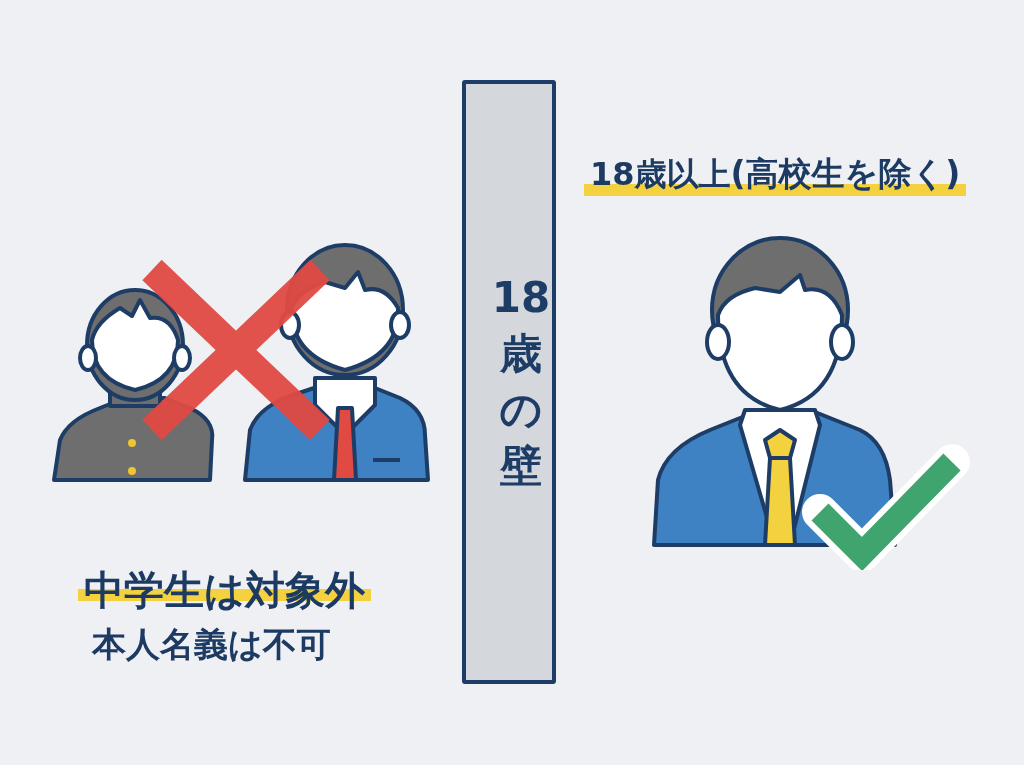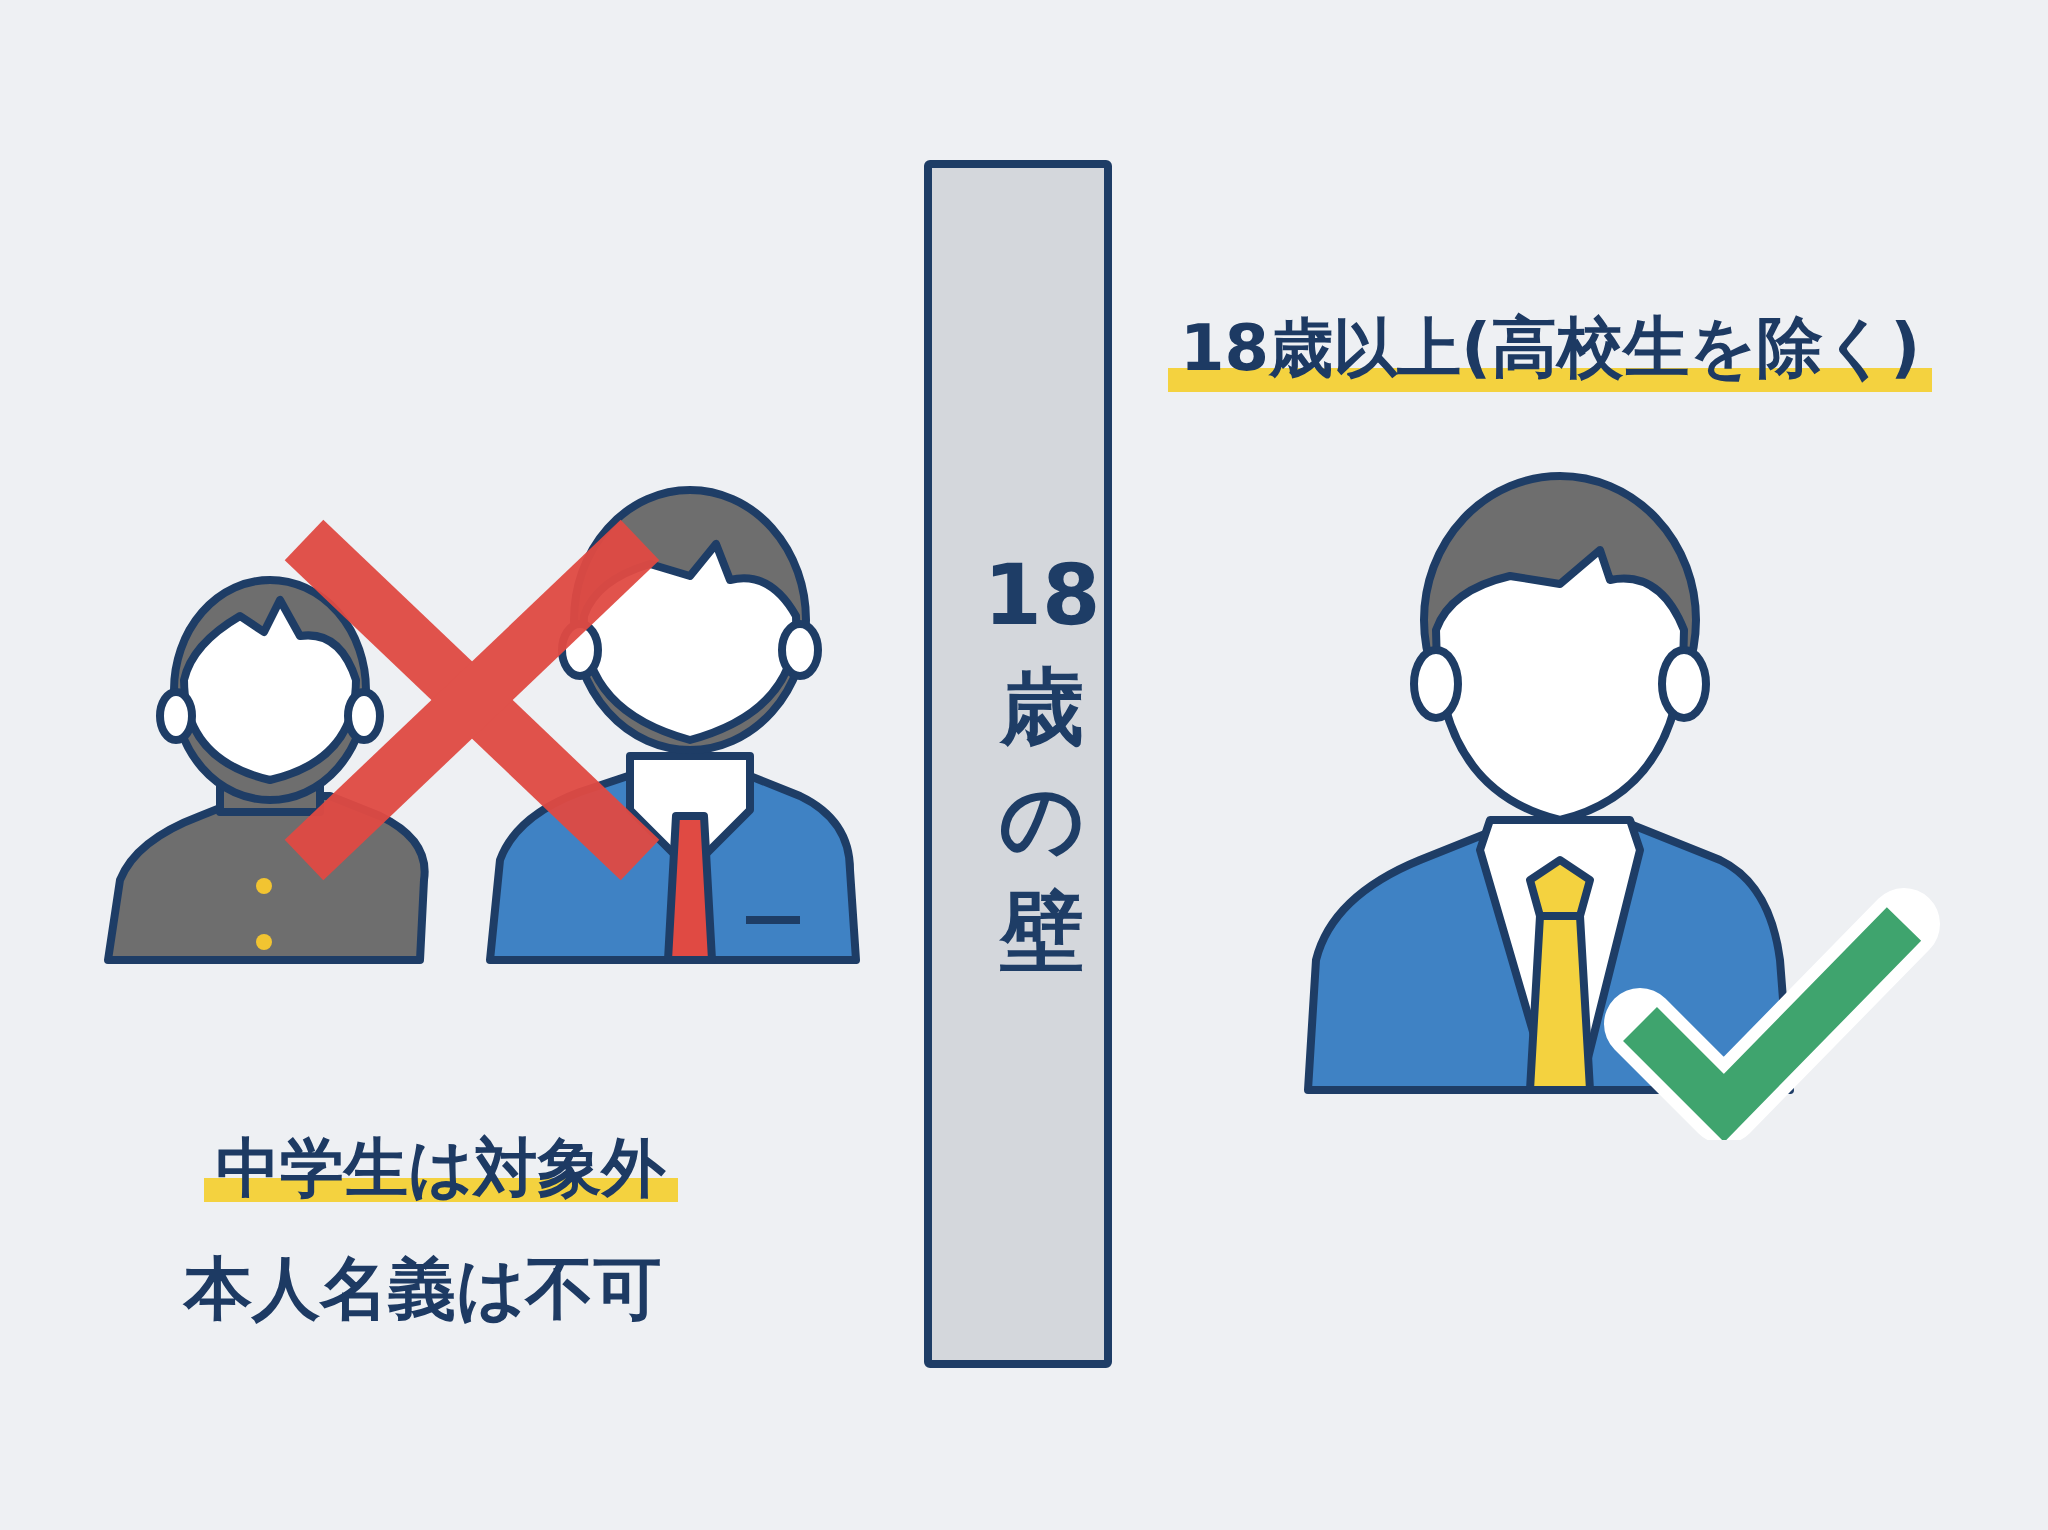--- a/index.html
+++ b/index.html
@@ -5,21 +5,21 @@
   html,body{margin:0;padding:0;}
   body{width:1024px;height:765px;background:#eef0f3;position:relative;overflow:hidden;font-family:"DejaVu Sans",sans-serif;color:#1d3a63;}
   .abs{position:absolute;}
   .wall{left:462px;top:80px;width:94px;height:604px;background:#d4d7dc;border:4px solid #1e3d66;border-radius:3px;box-sizing:border-box;}
   .wall-text{left:462px;top:270px;width:94px;text-align:center;font-weight:bold;font-size:42px;line-height:56px;color:#1e3d66;margin-left:12px;}
   .hl{position:relative;display:inline-block;font-weight:bold;}
   .hl .bar{position:absolute;left:-6px;right:-6px;height:12px;background:#f4d23f;z-index:0;}
   .hl .t{position:relative;z-index:1;}
   .right-caption{left:590px;top:152px;font-size:32px;white-space:nowrap;}
   .right-caption .small{font-size:33px;}
-  .left-cap1{left:108px;top:563px;font-size:32px;}
+  .left-cap1{left:84px;top:563px;font-size:40px;}
   .left-cap2{left:92px;top:622px;font-size:34px;font-weight:bold;}
   svg{position:absolute;}
 </style>
 </head>
 <body>
 
 <svg class="abs" style="left:40px;top:230px" width="400" height="270" viewBox="0 0 400 270">
 
   <g stroke="#1e3d66" stroke-width="4" stroke-linejoin="round">
     <path d="M14 250 L20 210 Q28 190 60 178 L85 168 L125 168 L150 178 Q175 190 172 210 L170 250 Z" fill="#6e6e6e"></path>

